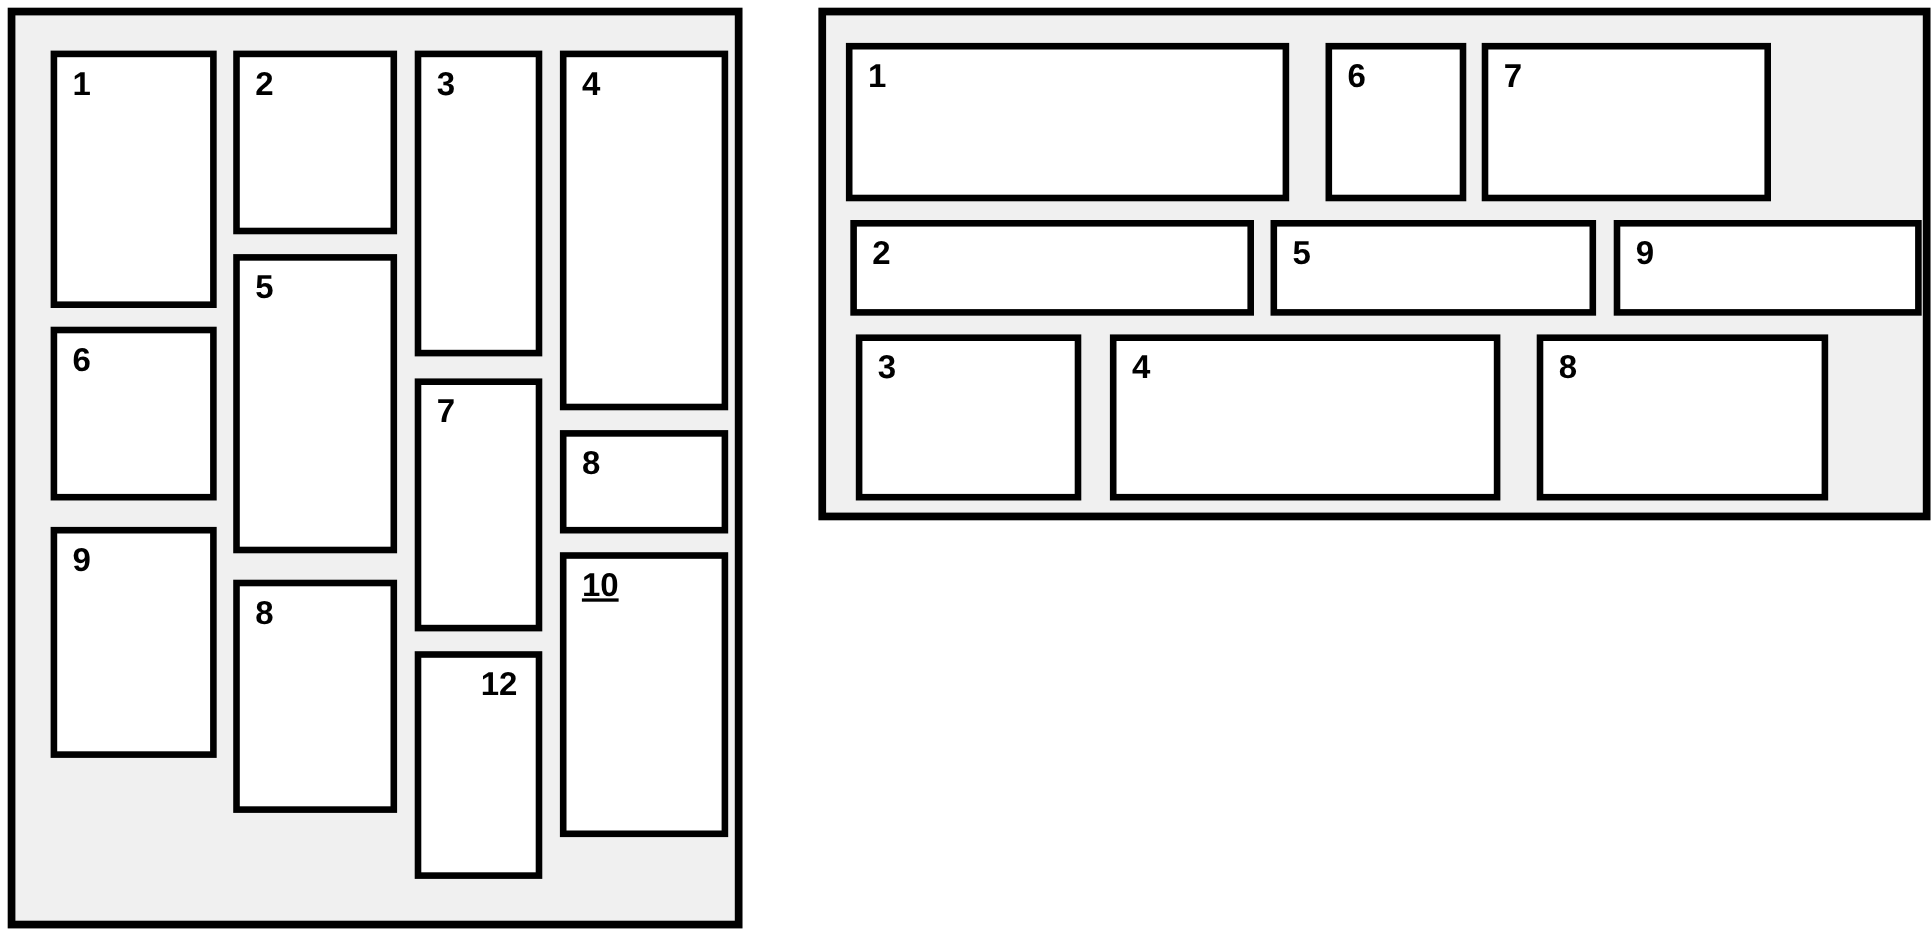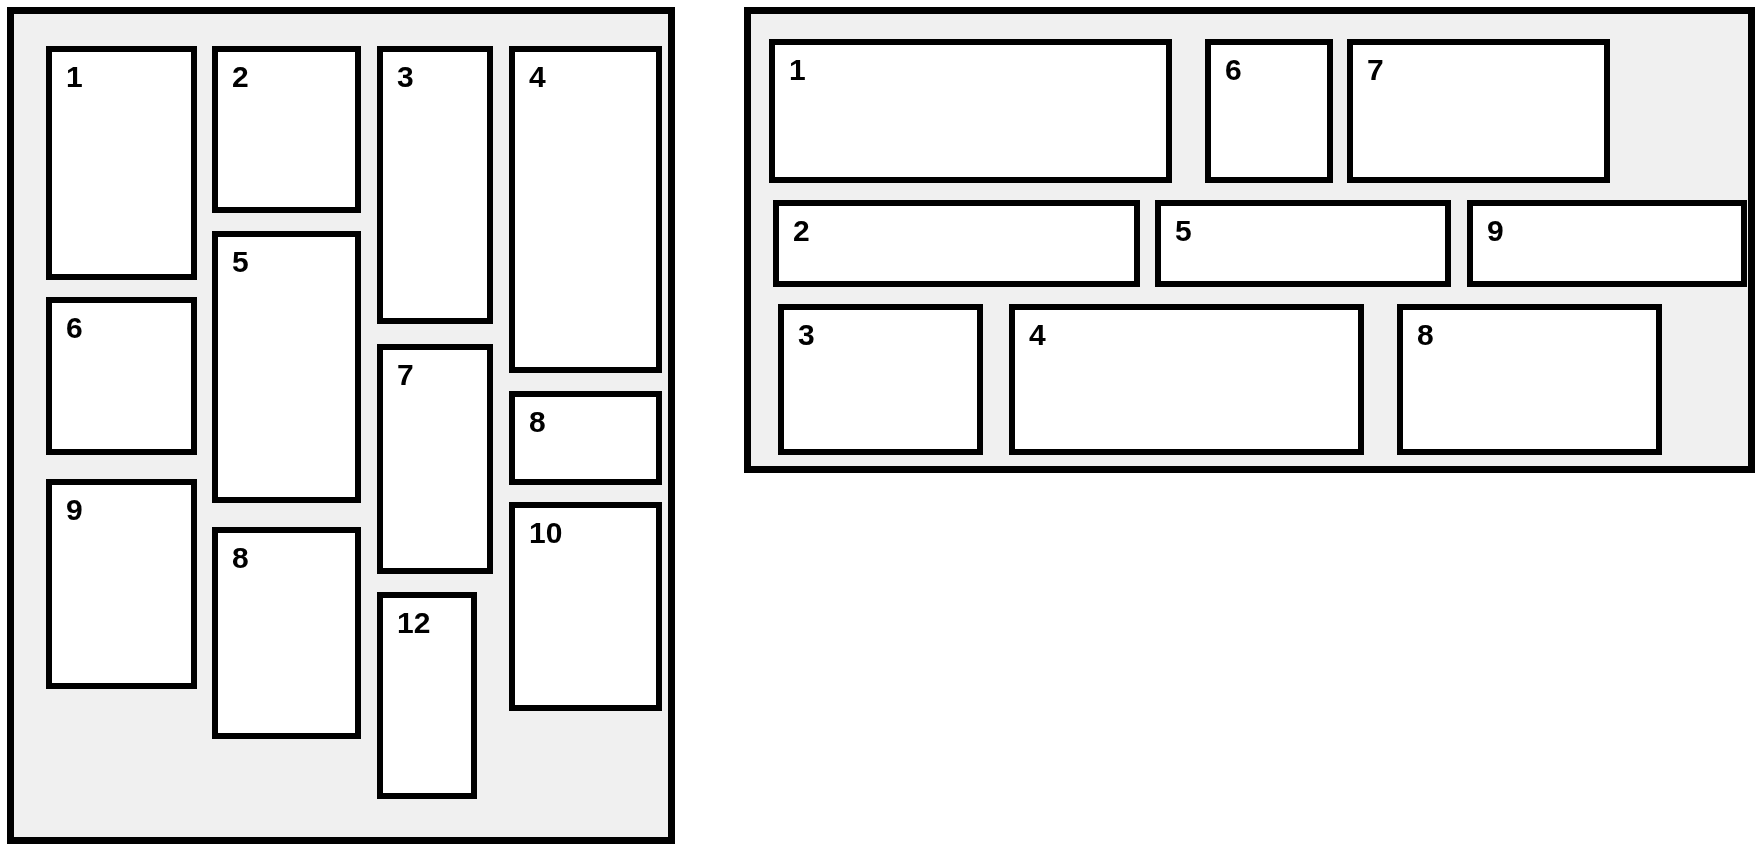--- a/index.html
+++ b/index.html
@@ -34,23 +34,23 @@
   #panel-left{left:7px;top:7px;width:668px;height:837px;}
   .L1 {left:32px;  top:32px;  width:151px; height:234px;}
   .L2 {left:198px; top:32px;  width:149px; height:167px;}
   .L3 {left:363px; top:32px;  width:116px; height:278px;}
   .L4 {left:495px; top:32px;  width:153px; height:327px;}
   .L5 {left:198px; top:217px; width:149px; height:272px;}
   .L6 {left:32px;  top:283px; width:151px; height:158px;}
   .L7 {left:363px; top:330px; width:116px; height:230px;}
   .L8 {left:495px; top:377px; width:153px; height:94px;}
   .L9 {left:32px;  top:465px; width:151px; height:210px;}
-  .L10{left:495px; top:488px; width:153px; height:209px;}
+  .L10{left:495px; top:488px; width:153px; height:259px;text-decoration:underline;}
   .L11{left:198px; top:513px; width:149px; height:212px;}
-  .L12{left:363px; top:578px; width:100px; height:207px;}
+  .L12{left:363px; top:578px; width:116px; height:207px;padding-left:40px;}
   
   #panel-right{left:744px;top:7px;width:1011px;height:466px;}
   .R1{left:18px;  top:25px;  width:403px; height:144px;}
   .R6{left:454px; top:25px;  width:128px; height:144px;}
   .R7{left:596px; top:25px;  width:263px; height:144px;}
   .R2{left:22px;  top:186px; width:367px; height:87px;}
   .R5{left:404px; top:186px; width:296px; height:87px;}
   .R9{left:716px; top:186px; width:280px; height:87px;}
   .R3{left:27px;  top:290px; width:205px; height:151px;}
   .R4{left:258px; top:290px; width:355px; height:151px;}

